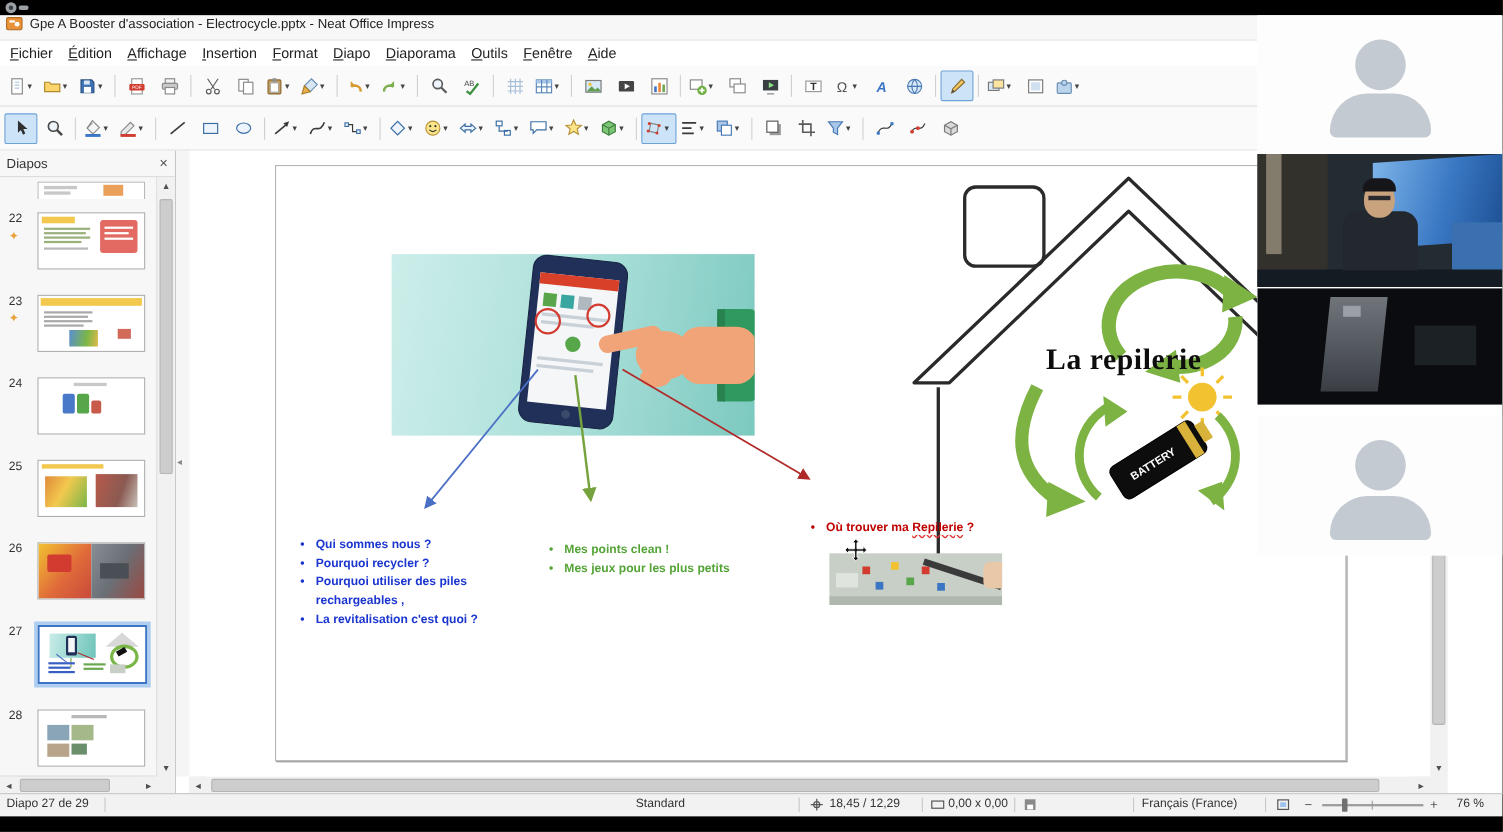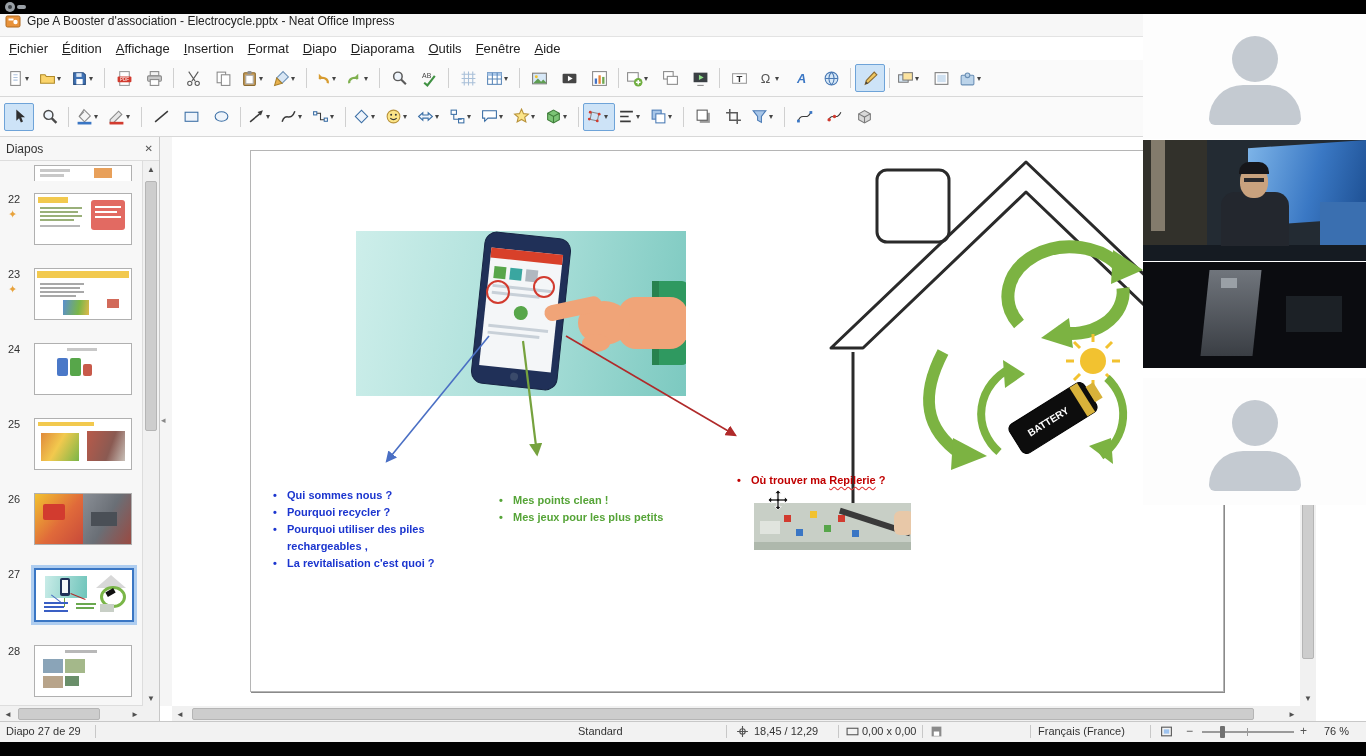--- a/index.html
+++ b/index.html
@@ -741,20 +741,21 @@
             <path d="M286 222 A56 52 0 0 1 280 300" fill="none" stroke="#7cb342" stroke-width="8"></path>
             <polygon points="268,290 292,308 290,282" fill="#7cb342"></polygon>
             <g transform="translate(232 262) rotate(-32)">
               <rect x="-44" y="-17" width="88" height="34" rx="6" fill="#0d0d0d" stroke="#000"></rect>
               <rect x="44" y="-9" width="9" height="18" fill="#d8b23a"></rect>
               <rect x="30" y="-17" width="9" height="34" fill="#d8b23a"></rect>
               <text x="-6" y="4" font-size="10" fill="#fff" text-anchor="middle" font-weight="bold">BATTERY</text>
             </g>
           </svg>
 
+          <div class="house-label">La repilerie</div>
 
           <ul class="topics blue" id="listBlue" style="color: rgb(27, 53, 207);">
               <li>Qui sommes nous ?</li>
               <li>Pourquoi recycler ?</li>
               <li>Pourquoi utiliser des piles rechargeables ,</li>
               <li>La revitalisation c'est quoi ?</li>
             </ul>
           <ul class="topics green" id="listGreen" style="color: rgb(85, 164, 55);">
               <li>Mes points clean !</li>
               <li>Mes jeux pour les plus petits</li>

